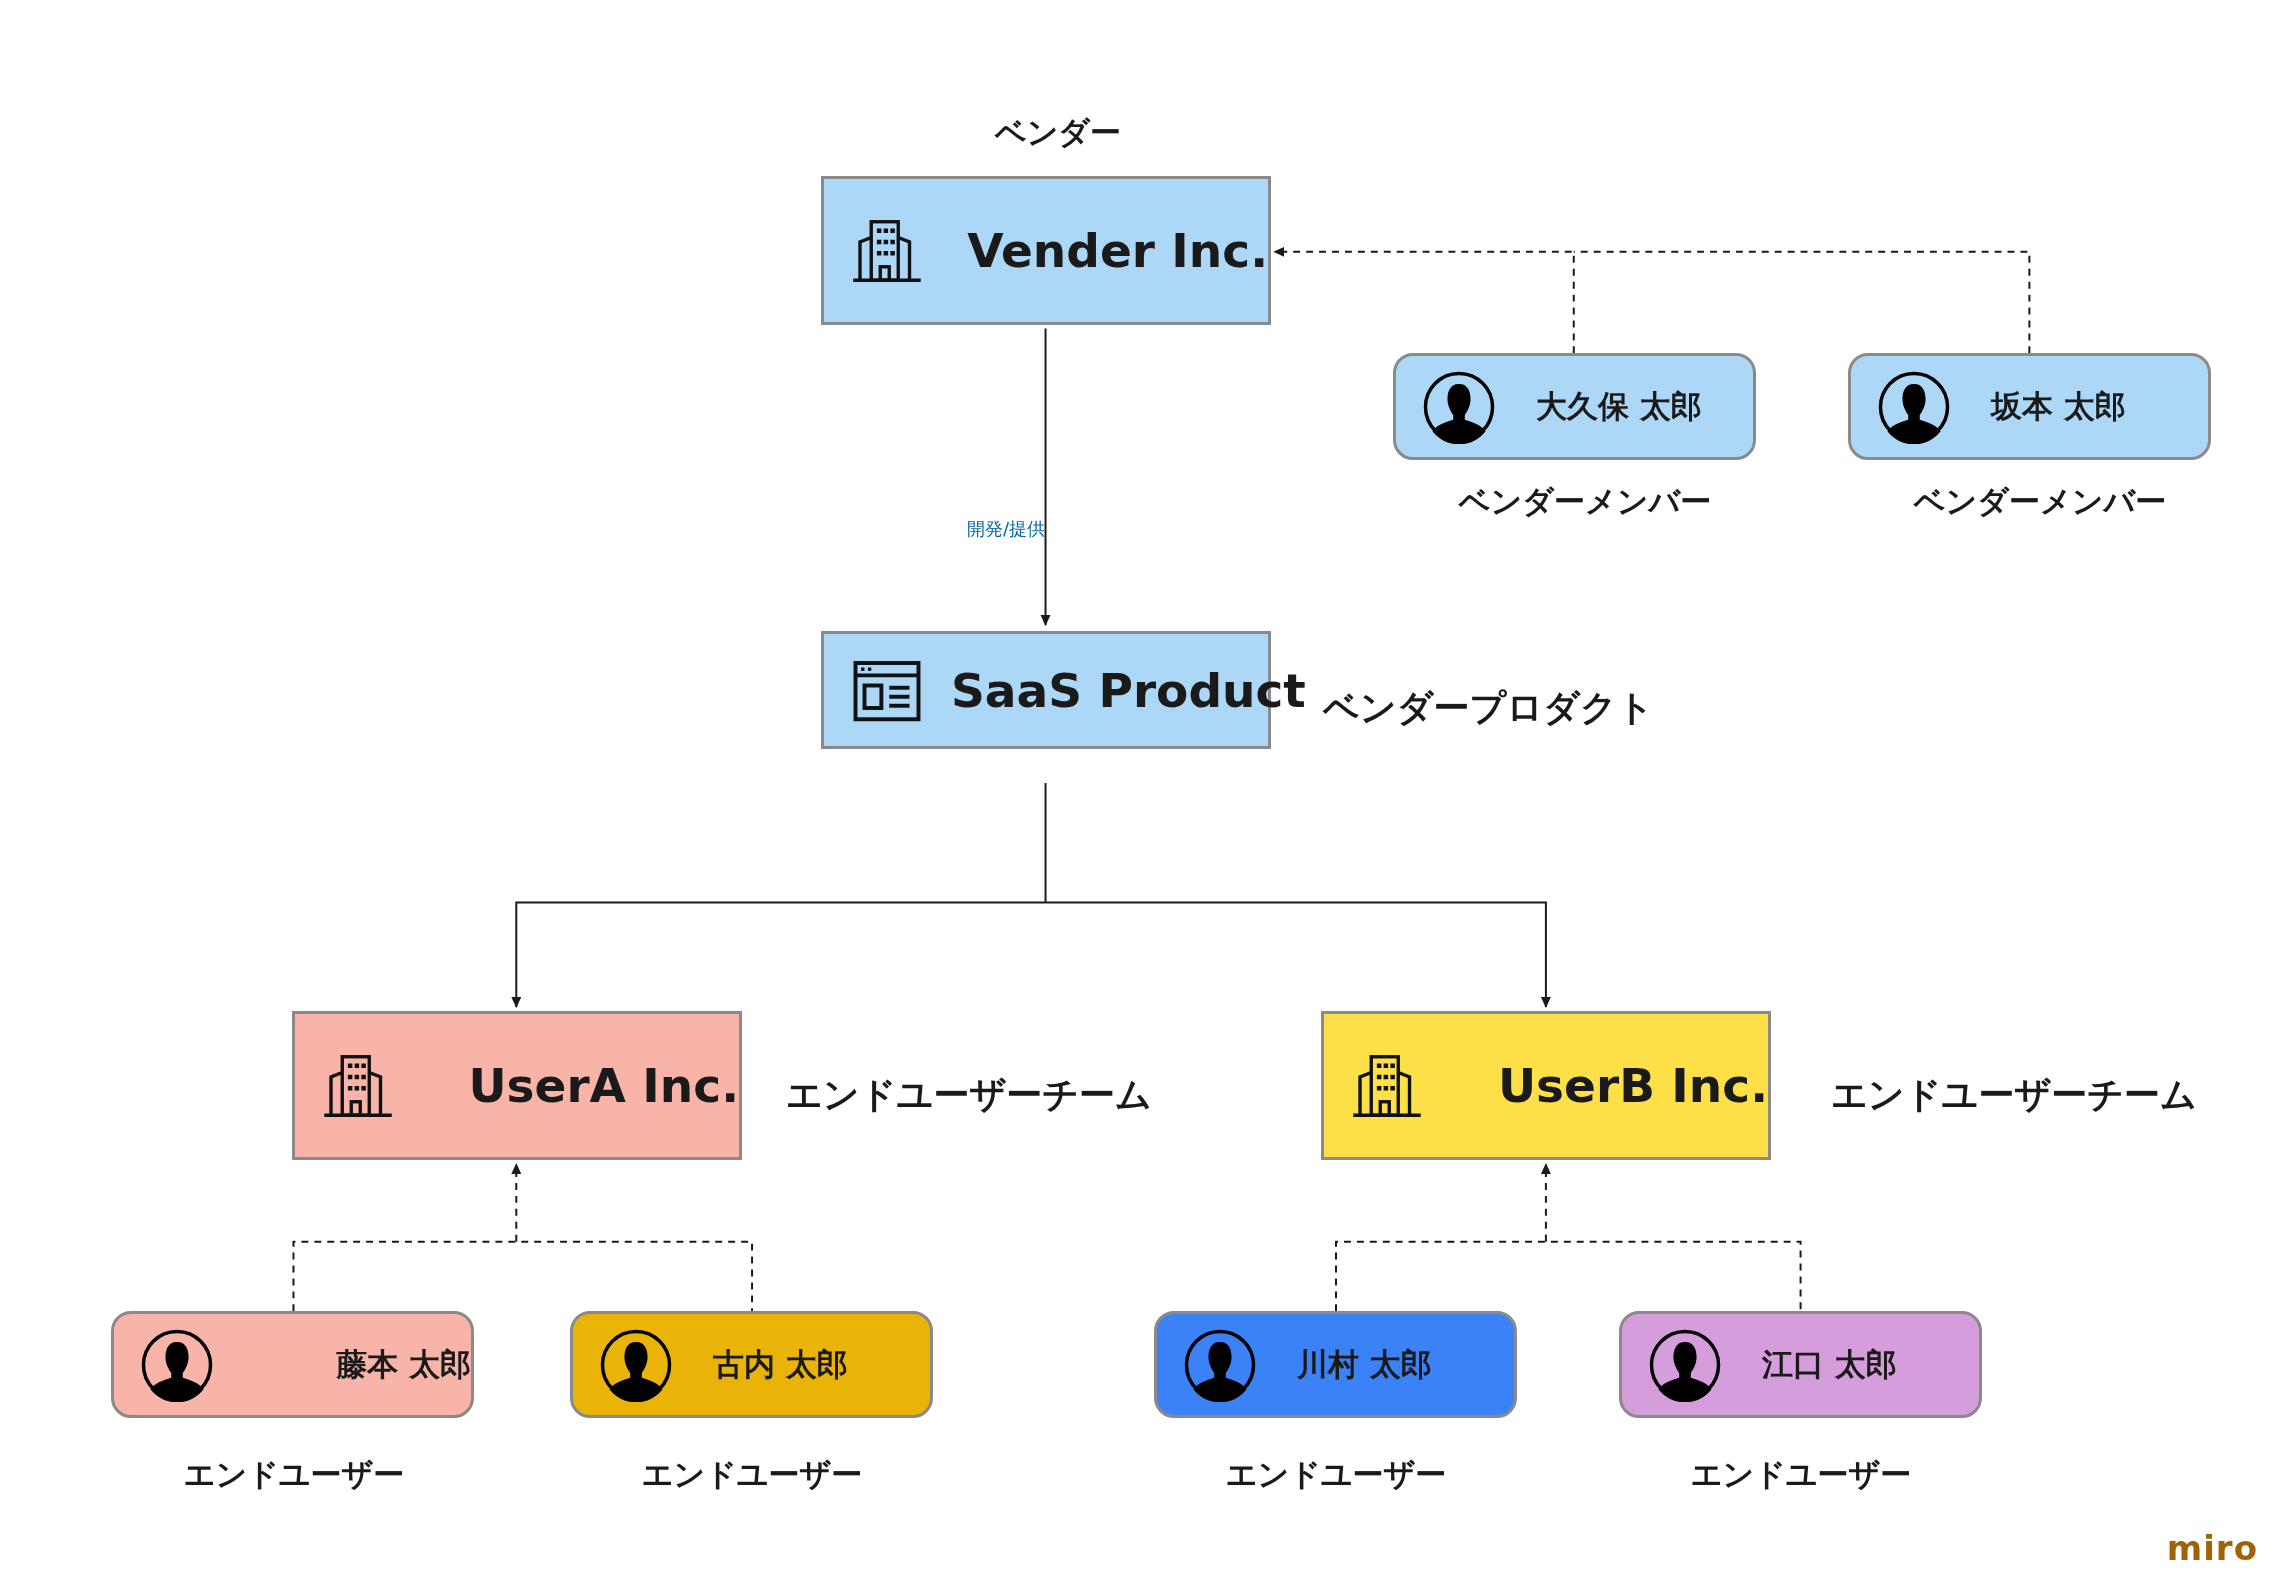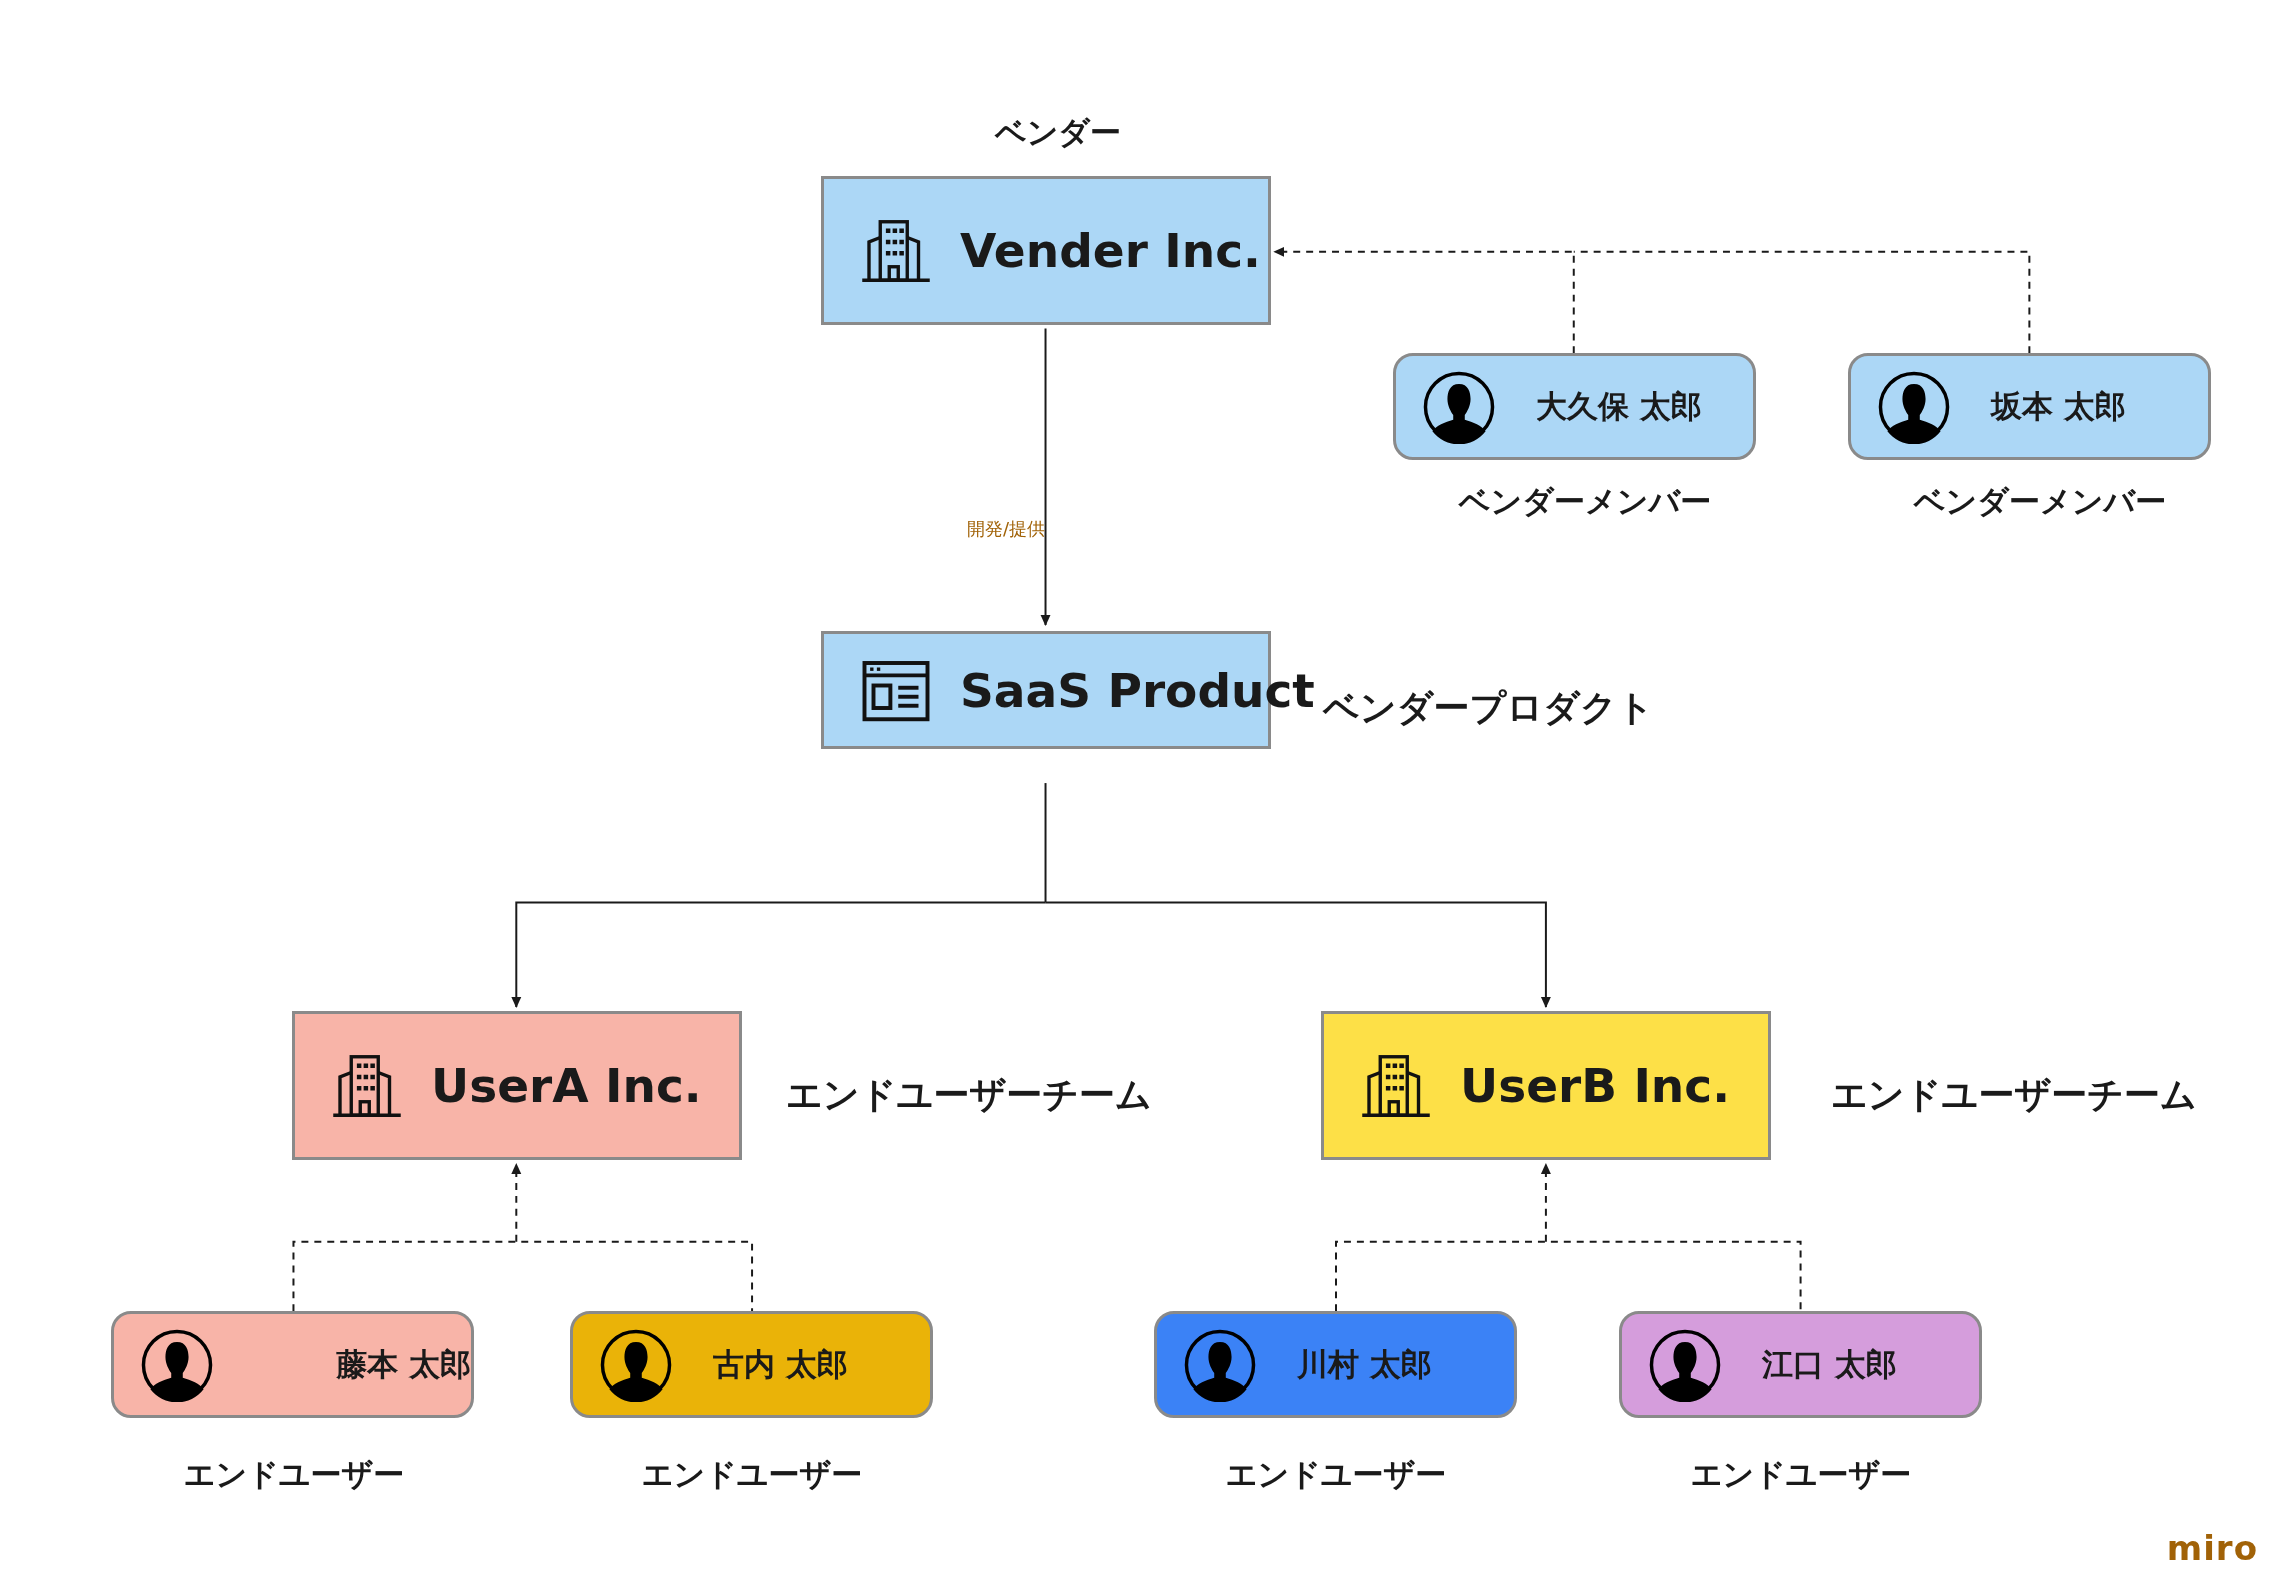--- a/index.html
+++ b/index.html
@@ -1,29 +1,29 @@
 <!DOCTYPE html>
 <html><head>
   <meta charset="utf-8">
   <style>
     html, body { margin: 0; padding: 0; background: #ffffff; }
     body { width: 2292px; height: 1592px; position: relative; overflow: hidden;
            font-family: "DejaVu Sans", "Liberation Sans", sans-serif; color: #1a1a1a; }
     #canvas { position: absolute; left: 0; top: 0; width: 2292px; height: 1592px; }
     .node { position: absolute; box-sizing: border-box; border: 3px solid #8a8a8a;
             display: flex; align-items: center; }
-    .org { width: 450px; height: 149px; padding-left: 36px; }
+    .org { width: 450px; height: 149px; padding-left: 27px; justify-content: space-between; }
     .org .ico { width: 72px; height: 72px; flex: 0 0 72px; }
     .org .title { font-weight: bold; font-size: 47px; margin-left: 28px; letter-spacing: 0px; white-space: nowrap; }
     .person { width: 363px; height: 107px; border-radius: 20px; padding-left: 26px; }
     .person .ico { width: 74px; height: 74px; flex: 0 0 74px; }
     .person .title { font-weight: bold; font-size: 31px; margin-left: 40px; white-space: nowrap; }
     .lbl { position: absolute; font-weight: bold; font-size: 31px; white-space: nowrap; transform: translate(-50%, -50%); }
     .lbl-left { position: absolute; font-weight: bold; font-size: 36px; white-space: nowrap; transform: translateY(-50%); }
-    .edge-lbl { position: absolute; font-size: 18px; white-space: nowrap; transform: translate(-50%, -50%); color: #a16207; }
+    .edge-lbl { position: absolute; font-size: 18px; white-space: nowrap; transform: translate(-50%, -50%); color: #0369a1; }
     .watermark { position: absolute; right: 34px; bottom: 24px; font-size: 34px; color: #a16207; font-weight: bold; letter-spacing: 1px; }
   </style>
 </head>
 <body>
 
 <svg id="canvas" width="2292" height="1592" viewBox="0 0 2304 1600">
   <defs>
     <marker id="arr" markerWidth="12" markerHeight="12" refX="10" refY="6" orient="auto" markerUnits="userSpaceOnUse">
       <path d="M0,1 L11,6 L0,11 Z" fill="#1a1a1a"></path>
     </marker>

